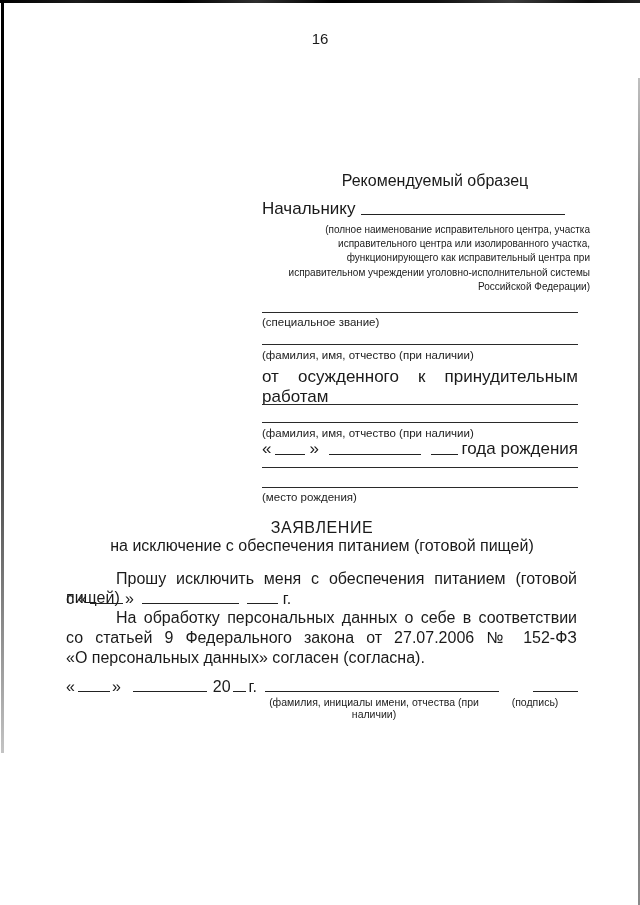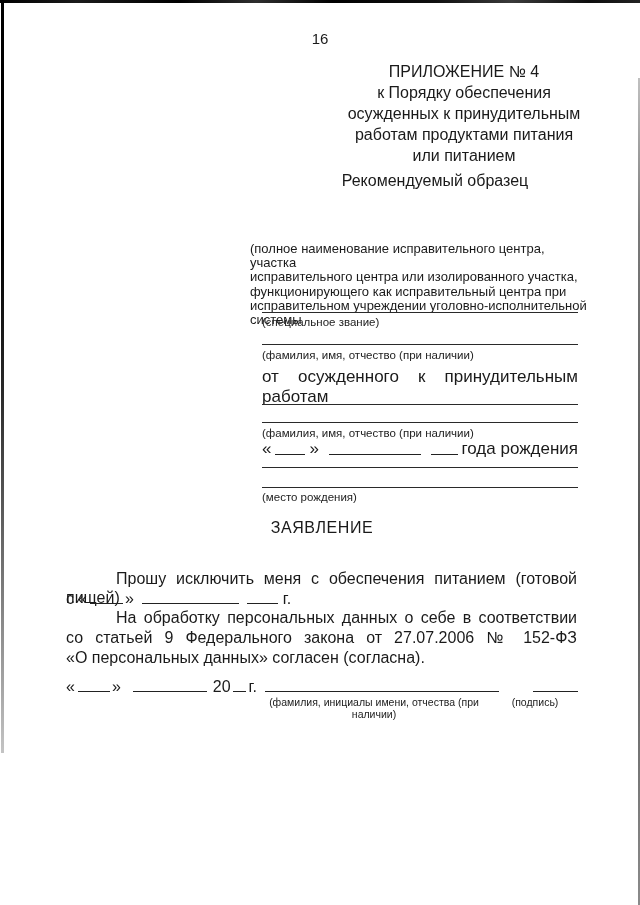--- a/index.html
+++ b/index.html
@@ -21,21 +21,21 @@
     background:linear-gradient(#c0c0c0 0%,#7a7a7a 18%,#555 55%,#8a8a8a 100%);}
 
   .abs{position:absolute;}
   .pgnum{top:30px;left:0;width:640px;font-size:15px;text-align:center;}
 
   .appendix{top:61px;left:340px;width:248px;text-align:center;font-size:16px;line-height:21px;}
   .sample{top:172px;left:330px;width:210px;text-align:center;font-size:16px;}
 
   .col{left:262px;width:316px;}
   .to-row{top:199px;left:262px;width:303px;display:flex;align-items:flex-end;font-size:17px;line-height:20px;}
-  .hint{top:242px;left:250px;width:340px;text-align:left;font-size:13px;line-height:14.2px;}
+  .hint{top:223px;left:250px;width:340px;text-align:right;font-size:10px;line-height:14.2px;}
 
   .fline{position:absolute;left:262px;width:316px;height:0;border-top:1.5px solid #2a2a2a;}
   .cap{position:absolute;left:262px;width:316px;text-align:left;font-size:11.5px;color:#222;}
 
   .from-line{top:367px;font-size:17px;text-align:justify;text-align-last:justify;}
   .flexrow{display:flex;align-items:flex-end;}
   .birth-row{top:439px;left:262px;width:316px;font-size:17px;line-height:20px;}
 
   .bl{display:inline-block;height:0;border-bottom:1.4px solid #222;margin-bottom:4px;}
   .to-row .bl{flex:1;margin-left:6px;}
@@ -55,36 +55,34 @@
 <body>
 
 <div class="page">
 
   <div class="edge-top"></div>
   <div class="edge-left"></div>
   <div class="edge-right"></div>
 
   <div class="abs pgnum">16</div>
 
-  <div class="abs appendix">
-    <div>ПРИЛОЖЕНИЕ № 4</div>
-    <div>к Порядку обеспечения</div>
-    <div>осужденных к принудительным</div>
-    <div>работам продуктами питания</div>
-    <div>или питанием</div>
-  </div>
 
   <div class="abs sample">Рекомендуемый образец</div>
 
+  <div class="abs to-row">
+    <span>Начальнику</span>
+    <span class="bl"></span>
+  </div>
 
   <div class="abs hint">
     <div>(полное наименование исправительного центра, участка</div>
     <div>исправительного центра или изолированного участка,</div>
     <div>функционирующего как исправительный центра при</div>
     <div>исправительном учреждении уголовно-исполнительной системы</div>
+    <div>Российской Федерации)</div>
   </div>
 
   <div class="fline" style="top:312px"></div>
   <div class="cap" style="top:316px">(специальное звание)</div>
 
   <div class="fline" style="top:344px"></div>
   <div class="cap" style="top:349px">(фамилия, имя, отчество (при наличии)</div>
 
   <div class="abs col from-line">от осужденного к принудительным работам</div>
 
@@ -99,20 +97,21 @@
     <span class="bl" style="width:92px;margin-left:10px"></span>
     <span class="bl" style="width:27px;margin-left:10px"></span>
     <span style="margin-left:auto">года рождения</span>
   </div>
 
   <div class="fline" style="top:467px"></div>
   <div class="fline" style="top:487px"></div>
   <div class="cap" style="top:491px">(место рождения)</div>
 
   <div class="abs app-title">ЗАЯВЛЕНИЕ</div>
+  <div class="abs app-sub">на исключение с обеспечения питанием (готовой пищей)</div>
 
   <div class="abs body-line jy ind" style="top:569px">Прошу исключить меня с обеспечения питанием (готовой пищей)</div>
 
   <div class="abs flexrow date-row">
     <span>с</span>
     <span style="margin-left:4px">«</span>
     <span class="bl" style="width:33px;margin-left:3px"></span>
     <span style="margin-left:2px">»</span>
     <span class="bl" style="width:97px;margin-left:8px"></span>
     <span class="bl" style="width:31px;margin-left:8px"></span>

